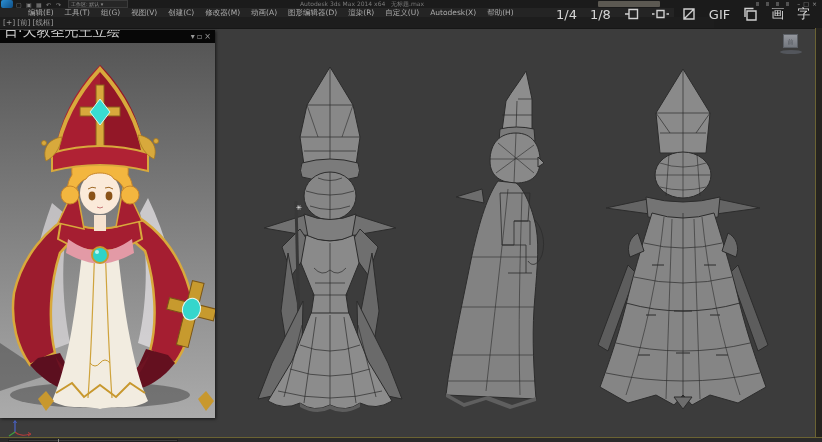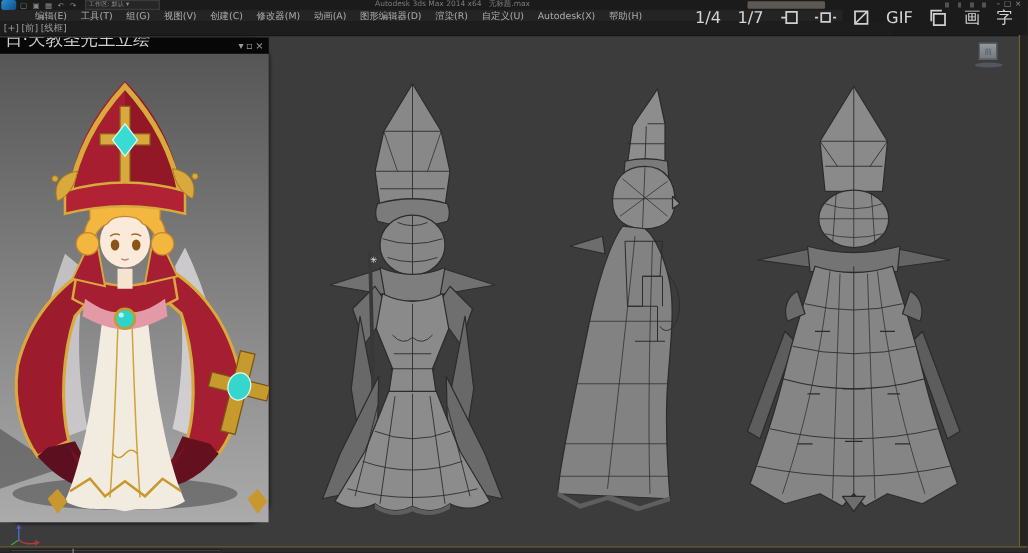--- a/index.html
+++ b/index.html
@@ -39,21 +39,21 @@
   #viewcube .face { position:absolute; left:4px; top:0; width:15px; height:14px;
      background:linear-gradient(180deg,#94979d,#74787f); border:1px solid #5c6066;
      color:#4d5158; font-size:6px; text-align:center; line-height:14px; }
   #viewcube .ring { position:absolute; left:1px; top:16px; width:22px; height:4px;
      background:#53565c; border-radius:50%; }
   #sparkle { left:296px; top:176px; width:7px; height:7px; color:#eeeeee; font-size:7px; line-height:7px; }
   #right-edge { left:815px; top:28px; width:7px; height:409px; background:#262420;
                 border-left:1px solid #6b6333; z-index:10; }
   
   #ref-window { left:0; top:30px; width:215px; height:388px; z-index:20;
-                box-shadow:1px 1px 3px rgba(0,0,0,.6);border-radius:18px; }
+                box-shadow:1px 1px 3px rgba(0,0,0,.6); }
   #ref-title { position:absolute; left:0; top:0; width:215px; height:13px; background:#070707;
                overflow:hidden; }
   #ref-title .t { position:absolute; left:4px; top:-7px; font-size:14px; color:#cfcfcf; white-space:nowrap; }
   #ref-controls { position:absolute; right:2px; top:1px; color:#9a9a9a; font-size:8px;
                   line-height:11px; letter-spacing:2px; }
   #ref-image { position:absolute; left:0; top:13px; width:215px; height:375px; }
   
   #statusbar { left:0; top:437px; width:822px; height:5px; background:#2a2a2a;
                border-top:1px solid #6b6333; z-index:35; }
   #trackbar { position:absolute; left:8px; top:1px; width:170px; height:3px;
@@ -96,21 +96,21 @@
   <span class="menu-item">Autodesk(X)</span>
   <span class="menu-item">帮助(H)</span>
 </div>
 
 <div id="vplabel-strip" class="abs">
   <span>[+]</span><span>[前]</span><span>[线框]</span>
 </div>
 
 <div id="capture-toolbar" class="abs">
   <span>1/4</span>
-  <span>1/7</span>
+  <span>1/8</span>
   <span>
     <svg width="15" height="14" viewBox="0 0 15 14">
         <path d="M1 7h4M5 2.5h8.5v9H5z" fill="none" stroke="#d0d0d0" stroke-width="1.4"></path>
       </svg>
   </span>
   <span>
     <svg width="17" height="14" viewBox="0 0 17 14">
         <path d="M0 7h2.5M14.5 7H17M5 3.5h7v7H5z" fill="none" stroke="#d0d0d0" stroke-width="1.4"></path>
       </svg>
   </span>

